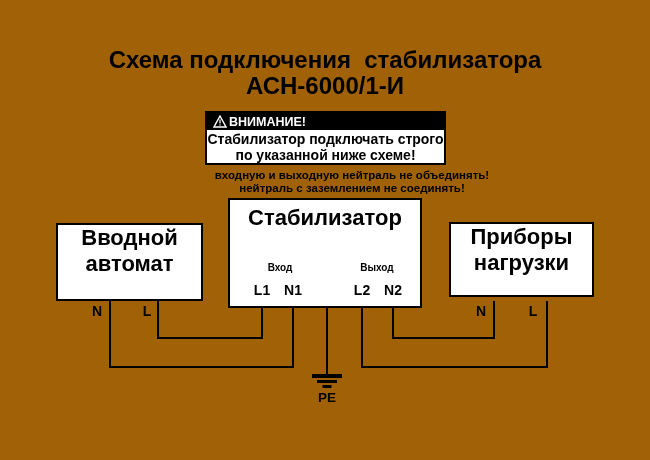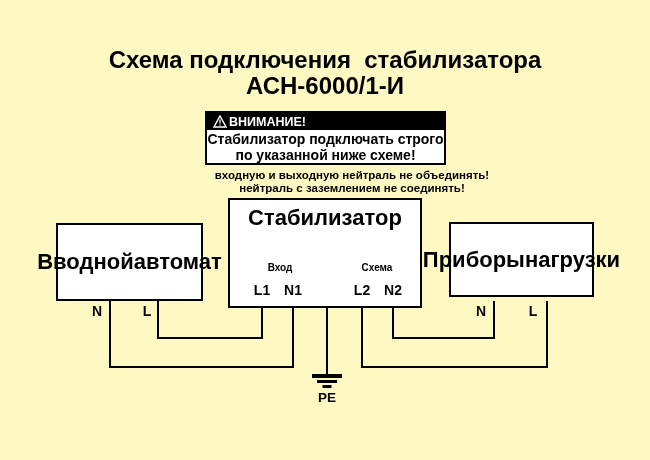--- a/index.html
+++ b/index.html
@@ -4,21 +4,21 @@
 <style>
   html, body {
     margin: 0;
     padding: 0;
     background: #ffffff;
   }
   .canvas {
     position: relative;
     width: 650px;
     height: 460px;
-    background: #fef9c3;
+    background: #a16207;
     color: #000000;
     font-family: "Liberation Sans", sans-serif;
     font-weight: bold;
     overflow: hidden;
   }
   .abs { position: absolute; }
 
   
   .title-line {
     left: 0; top: 48;
@@ -68,23 +68,22 @@
   }
   .note-1 { top: 169px; }
   .note-2 { top: 182px; }
 
   
   .comp-box {
     border: 2px solid #000000;
     box-sizing: border-box;
     background: #ffffff;
     display: flex;
-    flex-direction: row;
+    flex-direction: column;
     align-items: center;
-    justify-content: center;
     text-align: center;
     font-size: 22px;
     line-height: 26px;
   }
   .box-left  { left: 56px;  top: 223px; width: 147px; height: 78px; }
   .box-right { left: 449px; top: 222px; width: 145px; height: 75px; }
 
   .box-center {
     left: 228px; top: 198px;
     width: 194px; height: 110px;
@@ -175,21 +174,21 @@
   <div class="abs comp-box box-left">
     <div>Вводной</div>
     <div>автомат</div>
   </div>
 
   <div class="abs box-center">
     <div class="stab-title">
       <div>Стабилизатор</div>
     </div>
     <div class="io-label io-in">Вход</div>
-    <div class="io-label io-out">Схема</div>
+    <div class="io-label io-out">Выход</div>
     <div class="term term-l1">L1</div>
     <div class="term term-n1">N1</div>
     <div class="term term-l2">L2</div>
     <div class="term term-n2">N2</div>
   </div>
 
   <div class="abs comp-box box-right">
     <div>Приборы</div>
     <div>нагрузки</div>
   </div>

